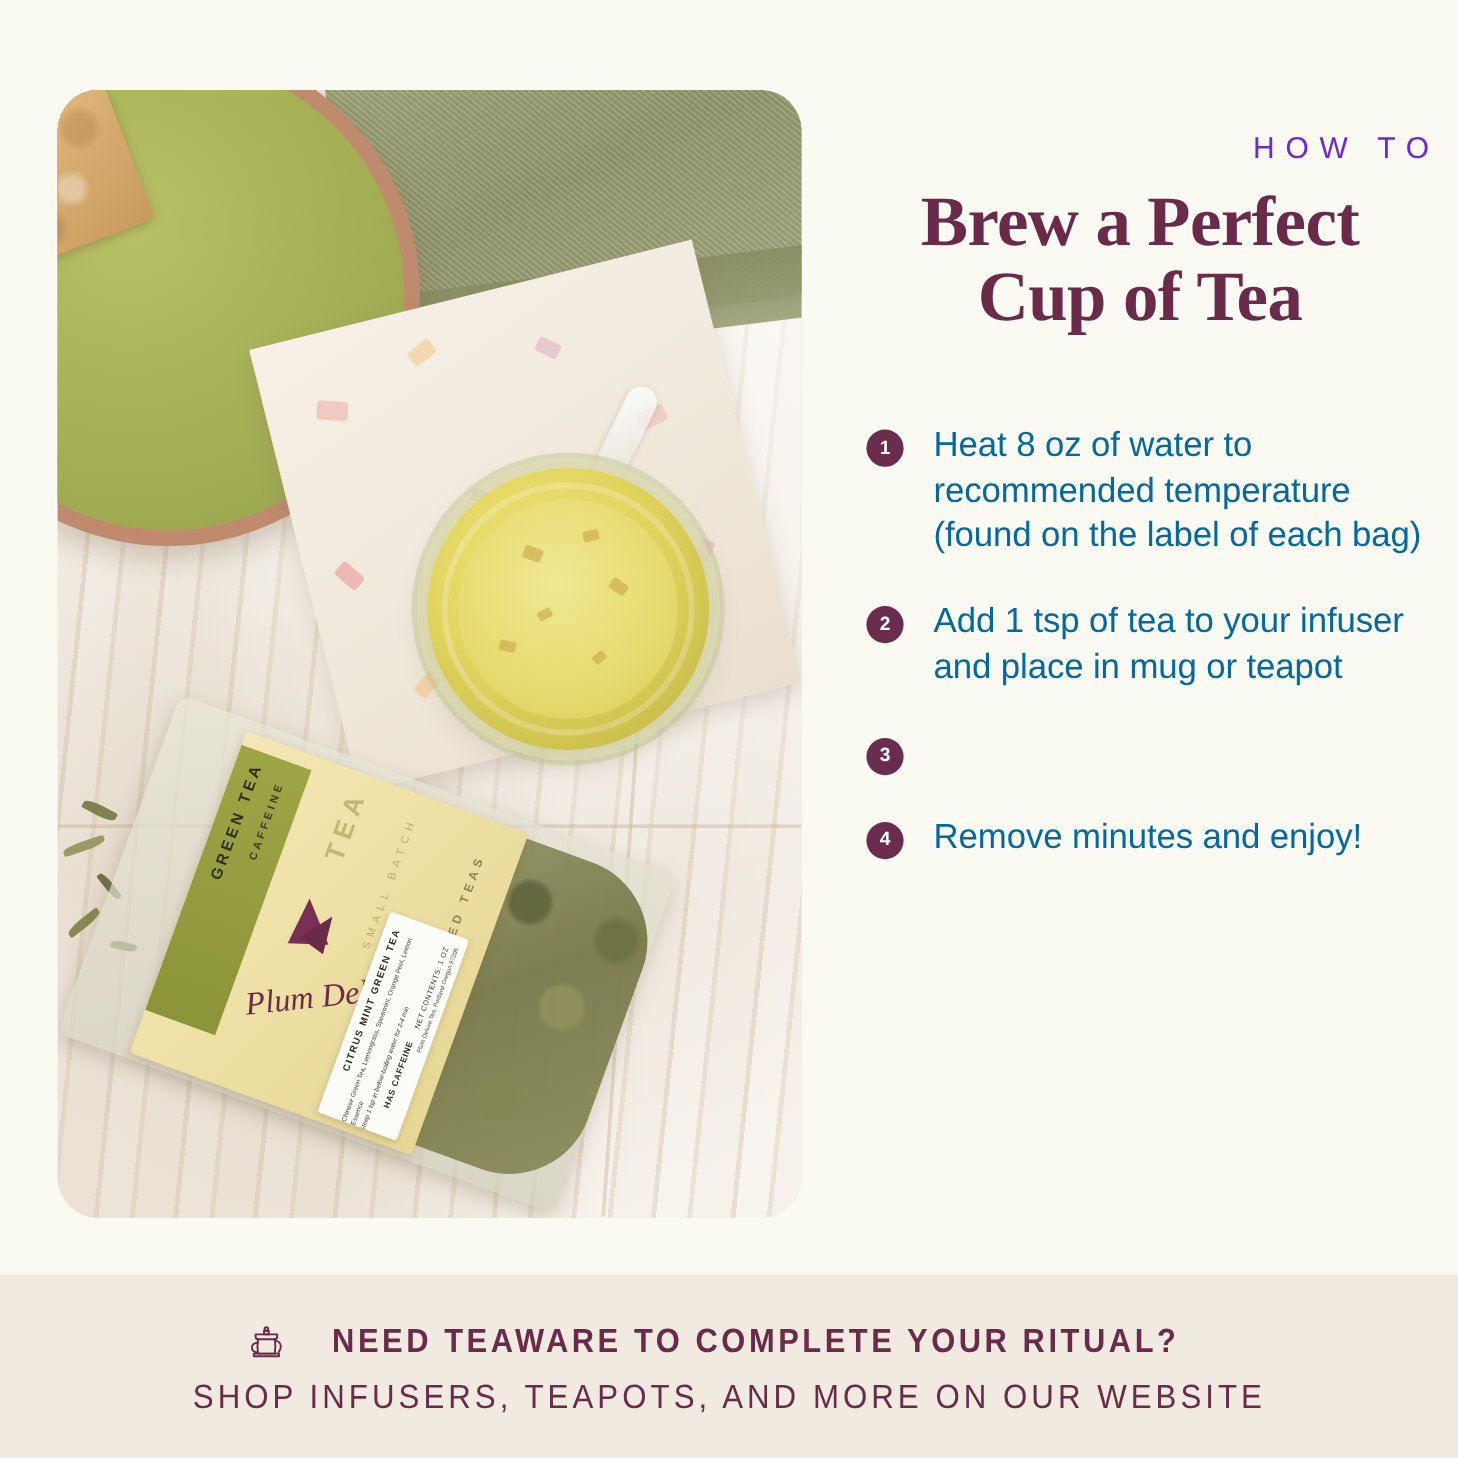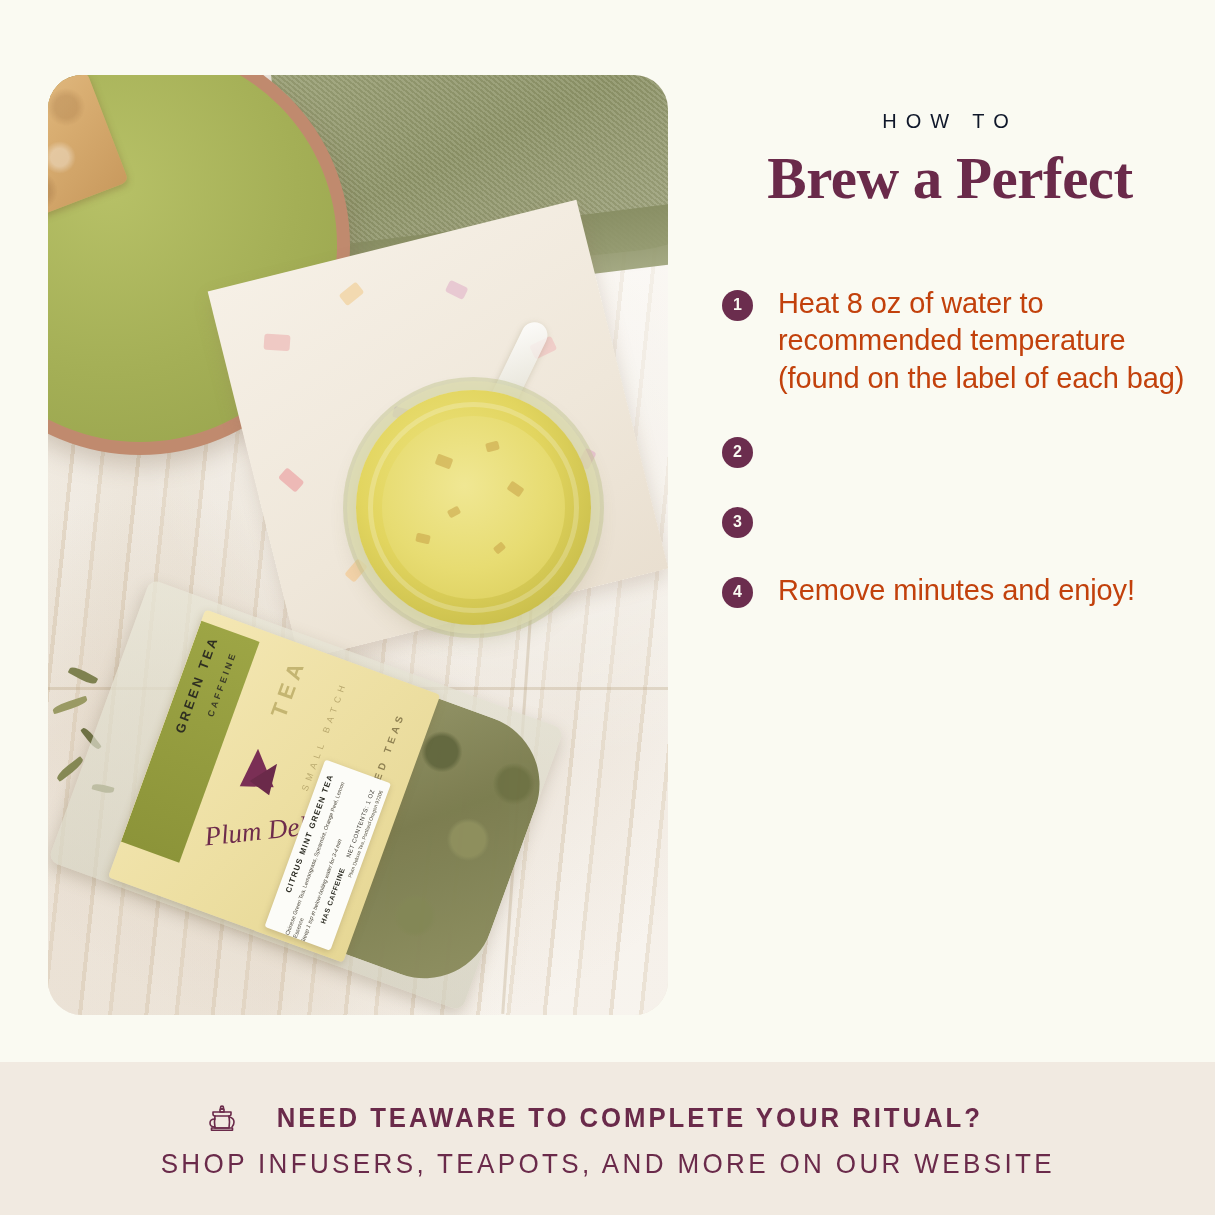--- a/index.html
+++ b/index.html
@@ -292,25 +292,25 @@
 
   
   .content {
     position:absolute;
     left:700px; top:0;
     width:500px; height:1040px;
   }
 
   .eyebrow {
     margin-top:110px;
-    text-align:center;
-    font-size:20px;
+    text-align:right;
+    font-size:25px;
     font-weight:400;
     letter-spacing:9px;
-    color:#0f172a;
+    color:#6d28d9;
   }
 
   .headline {
     margin-top:14px;
     text-align:center;
     font-family:"Liberation Serif", serif;
     font-weight:700;
     font-size:59px;
     line-height:1.06;
     letter-spacing:-0.5px;
@@ -337,21 +337,21 @@
     font-weight:700;
     display:flex;
     align-items:center;
     justify-content:center;
     margin-top:5px;
   }
   .step-text {
     margin-left:25px;
     font-size:29px;
     line-height:1.30;
-    color:#c2410c;
+    color:#0369a1;
     letter-spacing:-0.1px;
   }
 
   
   .footer {
     position:absolute;
     left:0; top:1062px;
     width:1215px; height:153px;
     background:#F1EAE1;
     display:flex;
@@ -465,29 +465,31 @@
       </div>
     </div>
   </div>
 
   <div class="content">
 
     <div class="eyebrow">HOW TO</div>
 
     <h1 class="headline">
       <span>Brew a Perfect</span><br>
+      <span>Cup of Tea</span>
     </h1>
 
     <ol class="steps">
       <li class="step">
         <span class="badge">1</span>
         <span class="step-text">Heat 8 oz of water to recommended temperature (found on the label of each bag)</span>
       </li>
       <li class="step">
         <span class="badge">2</span>
+        <span class="step-text">Add 1 tsp of tea to your infuser and place in mug or teapot</span>
       </li>
       <li class="step">
         <span class="badge">3</span>
       </li>
       <li class="step">
         <span class="badge">4</span>
         <span class="step-text">Remove minutes and enjoy!</span>
       </li>
     </ol>
   </div>

